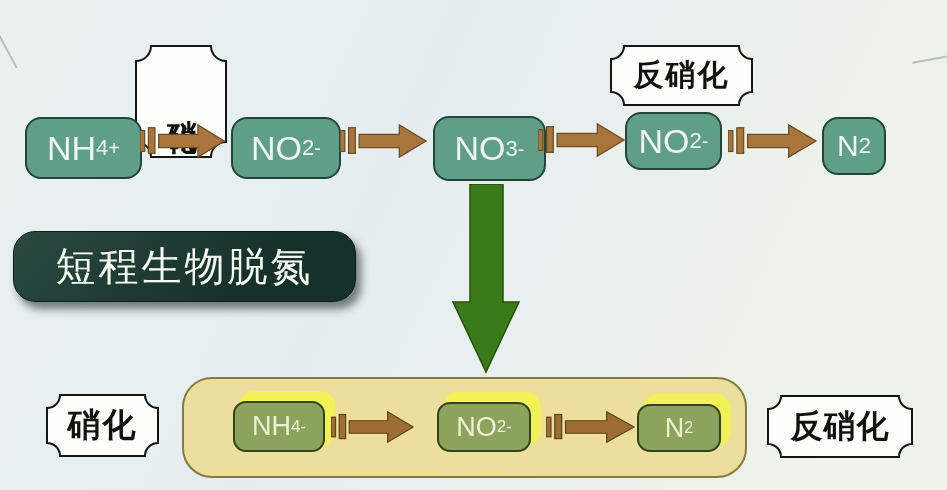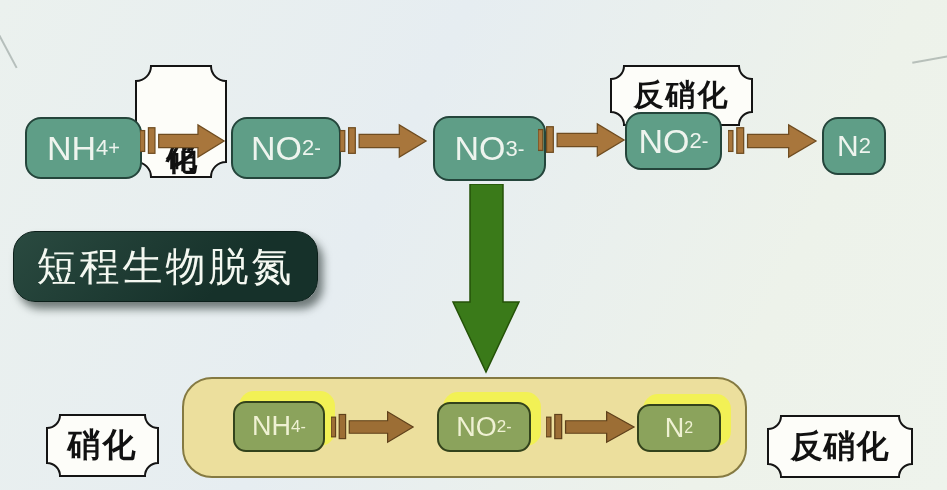--- a/index.html
+++ b/index.html
@@ -25,37 +25,37 @@
   .chem-bot{
     position:absolute;background:#8ba35c;border:2px solid #33431c;border-radius:13px;
     color:#eff1d3;display:flex;align-items:center;justify-content:center;
     font-size:27px;font-weight:500;box-sizing:border-box;
     box-shadow:8px -8px 0 2px #f2f155;
   }
   .chem-bot sub{font-size:17px;line-height:0;}
   .chem-bot sup{font-size:16px;line-height:0;}
 
   .arrow-svg{position:absolute;}
-  .callout{position:absolute;margin-top:20px;}
+  .callout{position:absolute;}
   .callout svg{position:absolute;left:0;top:0;}
   .callout .txt{
     position:absolute;left:0;top:0;width:100%;height:100%;
     display:flex;align-items:center;justify-content:center;
     color:#111;font-weight:bold;
   }
   .callout-nitri-top .txt{
     writing-mode:vertical-rl;text-orientation:upright;
     font-size:31px;line-height:1.05;letter-spacing:4px;padding-bottom:6px;box-sizing:border-box;
   }
   .callout-denitri-top .txt{font-size:30px;letter-spacing:2px;}
   .callout-nitri-bot .txt{font-size:33px;letter-spacing:2px;}
   .callout-denitri-bot .txt{font-size:32px;letter-spacing:1px;}
 
   .banner{
-    position:absolute;left:13px;top:231px;width:305px;height:71px;
+    position:absolute;left:13px;top:231px;width:343px;height:71px;
     background:linear-gradient(135deg,#2a4a40 0%,#16312a 70%);
     border-radius:22px;border:1px solid #0c1f1a;
     box-shadow:5px 7px 9px rgba(15,28,23,.55);
     display:flex;align-items:center;justify-content:center;
     color:#f4f8f1;font-size:40px;letter-spacing:3px;box-sizing:border-box;
   }
 
   .yellow-panel{
     position:absolute;left:182px;top:377px;width:565px;height:101px;
     background:#ecdf9d;border:2px solid #857a42;border-radius:30px;box-sizing:border-box;

